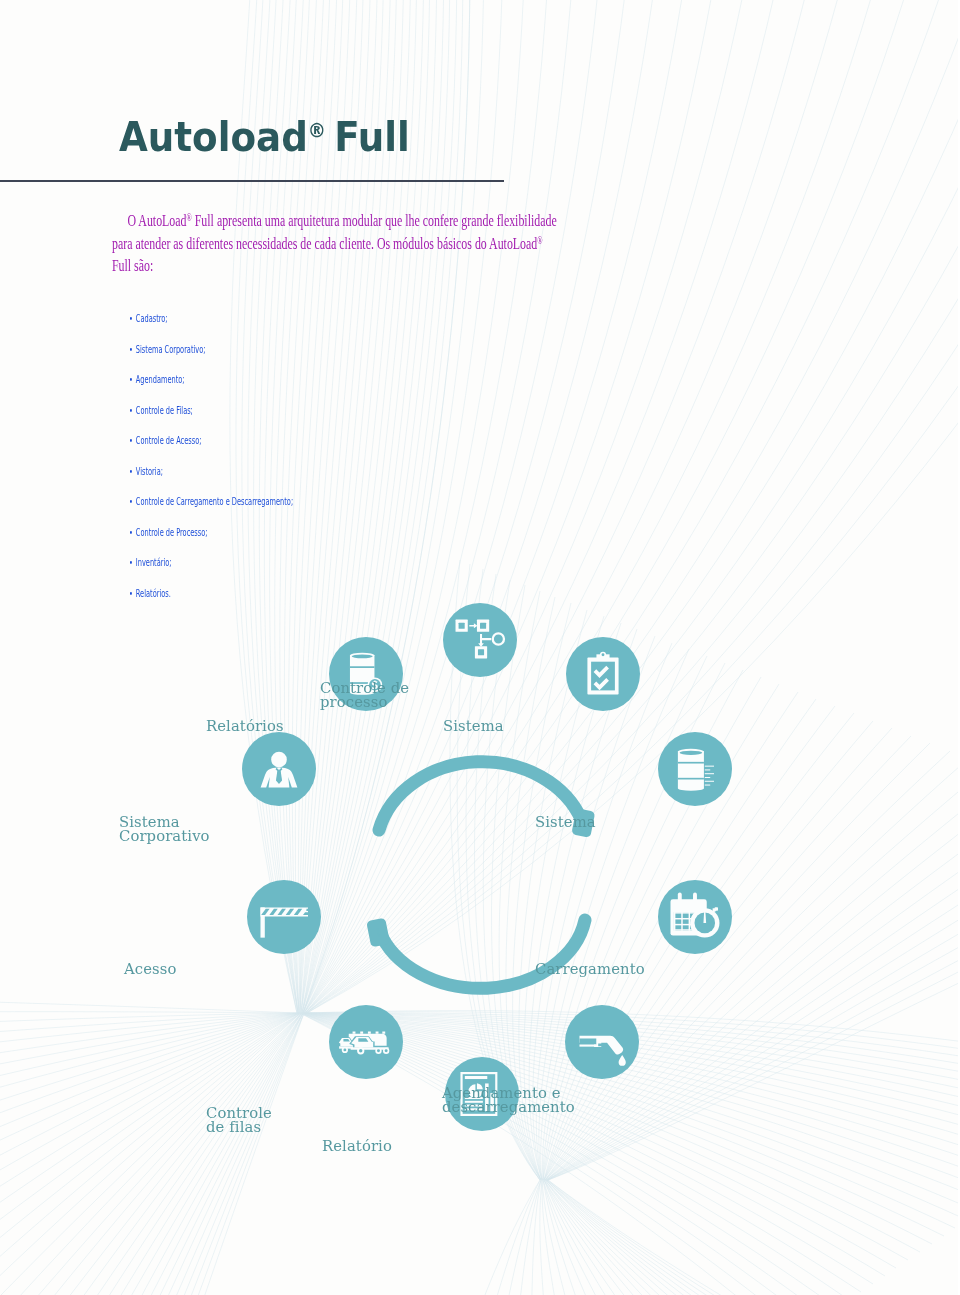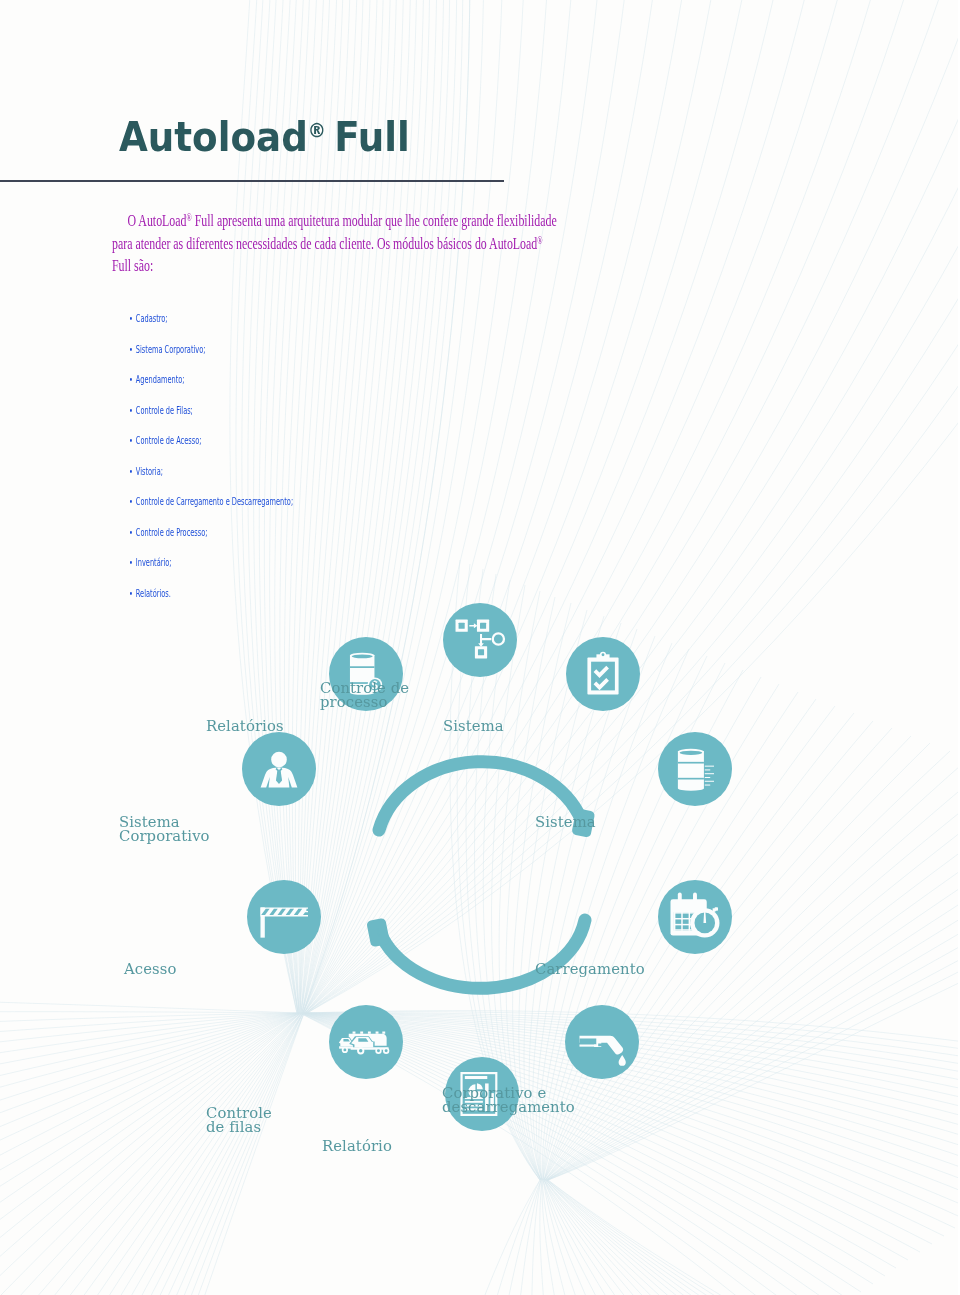--- a/index.html
+++ b/index.html
@@ -447,17 +447,17 @@
 processo</div>
         <div class="nlabel" style="left: 443px; top: 719px; width: 320px;">Sistema</div>
         <div class="nlabel" style="left: 119px; top: 815px; width: 320px;">Sistema
 Corporativo</div>
         <div class="nlabel" style="left: 535px; top: 815px; width: 320px;">Sistema</div>
         <div class="nlabel" style="left: 124px; top: 962px; width: 320px;">Acesso</div>
         <div class="nlabel" style="left: 535px; top: 962px; width: 320px;">Carregamento</div>
         <div class="nlabel" style="left: 206px; top: 1087px; width: 320px; margin-top: 19px;">Controle
 de filas</div>
         <div class="nlabel" style="left: 322px; top: 1139px; width: 320px;">Relatório</div>
-        <div class="nlabel" style="left: 442px; top: 1086px; width: 320px;">Corporativo e
+        <div class="nlabel" style="left: 442px; top: 1086px; width: 320px;">Agendamento e
 descarregamento</div>
       </div>
   </div>
 </div>
 
 </body></html>

